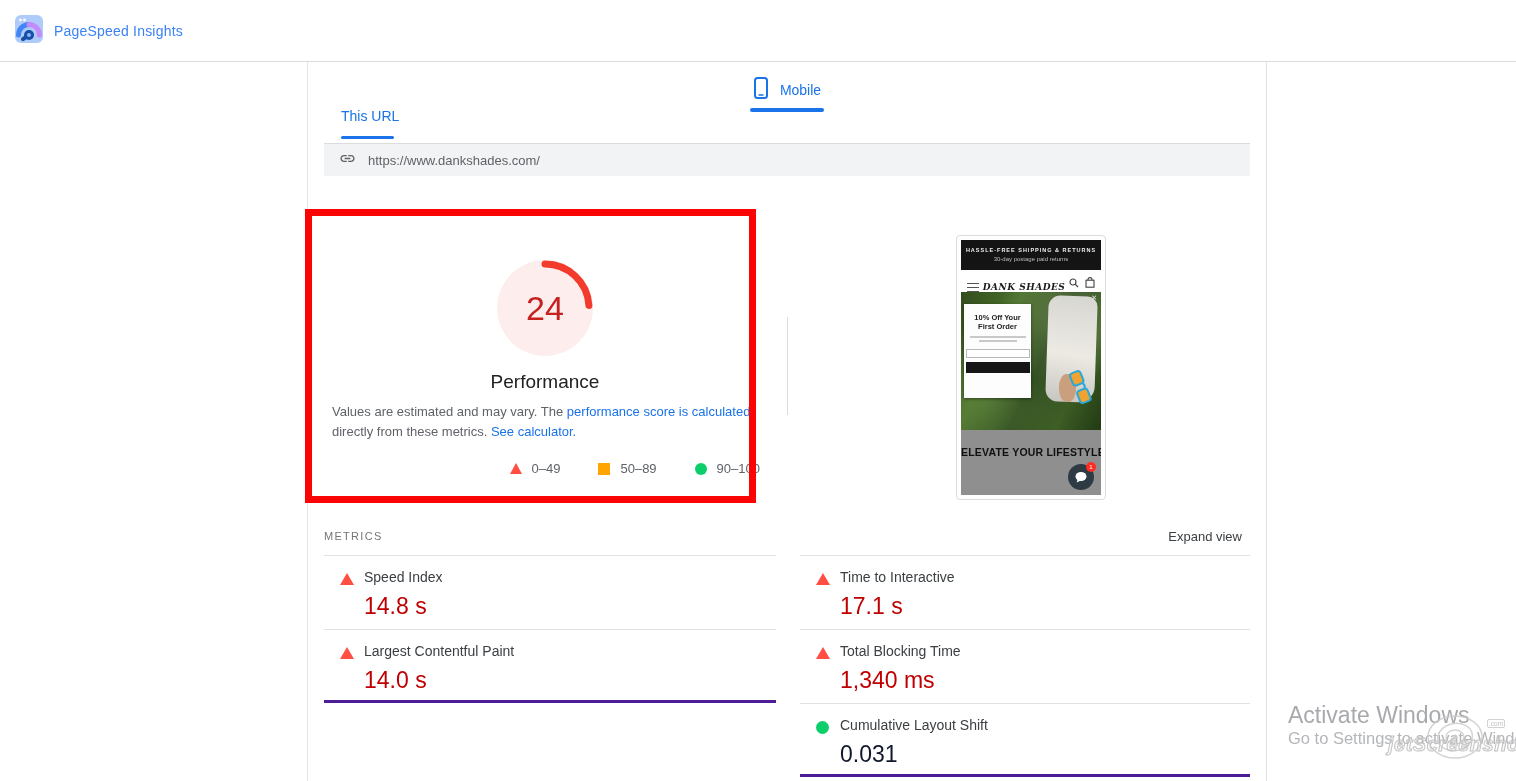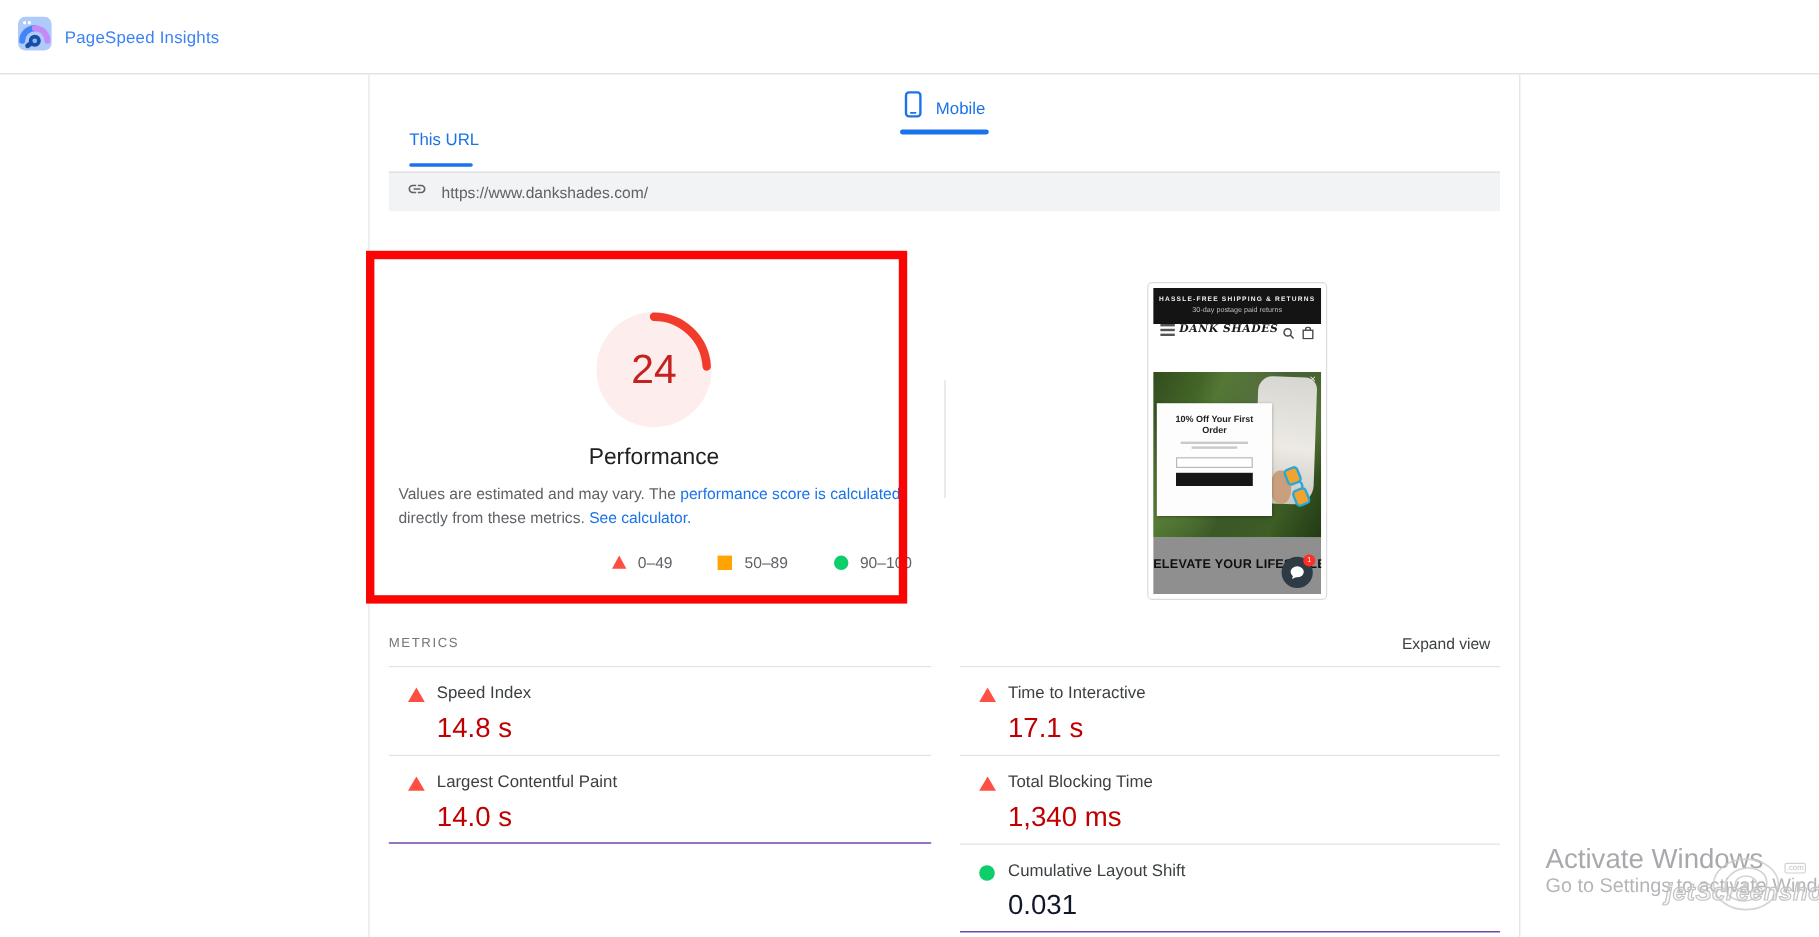--- a/index.html
+++ b/index.html
@@ -44,51 +44,51 @@
   .shape-dot{width:12px;height:12px;border-radius:50%;background:#0cce6b}
 
   .mini-divider{position:absolute;left:787px;top:317px;width:1px;height:98px;background:#dadce0}
 
   
   .thumb-card{position:absolute;left:956px;top:235px;width:150px;height:265px;border:1px solid #dadce0;border-radius:4px;background:#fff;padding:4px;cursor:pointer}
   .thumb{width:100%;height:100%;overflow:hidden;display:flex;flex-direction:column;position:relative}
   .t-banner{height:30px;background:#141414;text-align:center;flex:0 0 auto}
   .t-b1{font-size:5.5px;letter-spacing:1px;color:#efefef;font-weight:700;padding-top:7px}
   .t-b2{font-size:6px;color:#bdbdbd;margin-top:3px}
-  .t-nav{height:40px;background:#fff;display:flex;align-items:flex-start;justify-content:space-between;padding:0 6px;flex:0 0 auto}
+  .t-nav{height:22px;background:#fff;display:flex;align-items:flex-end;justify-content:space-between;padding:0 6px;flex:0 0 auto}
   .t-burger{display:flex;flex-direction:column;gap:2.5px;width:12px}
   .t-burger i{display:block;height:1.5px;background:#555}
   .t-brand{font-family:"DejaVu Serif",serif;font-style:italic;font-weight:700;font-size:9px;letter-spacing:.5px;color:#191919}
   .t-navicons{display:flex;align-items:center;gap:6px}
   .t-hero{height:138px;position:relative;flex:0 0 auto;background:linear-gradient(115deg,#324d1d 0%,#4a6f2c 30%,#27421a 55%,#3c5c24 78%,#223a14 100%)}
   .t-hero::before{content:"";position:absolute;inset:0;background:radial-gradient(circle at 75% 20%,rgba(190,210,150,.35),transparent 45%),radial-gradient(circle at 20% 80%,rgba(120,160,80,.4),transparent 50%)}
   .t-arm{position:absolute;right:5px;top:4px;width:49px;height:106px;background:linear-gradient(186deg,#d6d6d1 0%,#edeae4 55%,#c6c5bf 100%);border-radius:12px 10px 16px 12px;transform:rotate(2deg)}
   .t-hand{position:absolute;right:25px;top:82px;width:17px;height:28px;background:#c99f7e;border-radius:45%}
   .t-shades{position:absolute;right:6px;top:86px;transform:rotate(68deg)}
-  .t-popup{position:absolute;left:3px;top:26px;width:96px;height:94px;background:#fdfdfd;box-shadow:0 1px 3px rgba(0,0,0,.45);padding-top:9px;z-index:2}
+  .t-popup{position:absolute;left:3px;top:12px;width:67px;height:94px;background:#fdfdfd;box-shadow:0 1px 3px rgba(0,0,0,.45);padding-top:9px;z-index:2}
   .t-popup-title{font-size:7.5px;line-height:9px;font-weight:700;color:#222;text-align:center;padding:0 6px}
   .t-line{height:2px;background:#c9c9c9;margin:0 auto}
   .t-line.l1{width:56px;margin-top:5px}
   .t-line.l2{width:38px;margin-top:2px}
   .t-input{width:64px;height:9px;background:#fff;border:1px solid #b8b8b8;margin:7px auto 0}
   .t-btn{width:64px;height:11px;background:#161616;margin:4px auto 0;cursor:pointer}
   .t-close{position:absolute;right:4px;top:2px;font-size:7px;color:#e4e4e4;z-index:3;cursor:pointer}
   .t-footer{flex:1;background:#8f8f8f;position:relative}
   .t-caption{font-size:10.5px;font-weight:800;color:#101010;text-align:center;margin-top:16px;letter-spacing:.2px;white-space:nowrap}
   .t-chat{position:absolute;right:7px;bottom:5px;width:26px;height:26px;border-radius:50%;background:#2e3a44;display:flex;align-items:center;justify-content:center;cursor:pointer}
   .t-chat-badge{position:absolute;right:-2px;top:-2px;width:10px;height:10px;border-radius:50%;background:#ff2d23;color:#fff;font-size:6px;display:flex;align-items:center;justify-content:center}
 
   
   .metrics-label{position:absolute;left:324px;top:530px;font-size:11px;letter-spacing:1.3px;color:#757575;font-weight:500}
   .expand-view{position:absolute;right:274px;top:529px;font-size:13px;color:#3c4043;cursor:pointer}
   .mcol{position:absolute;top:555px}
   .mcol.left{left:324px;width:452px}
   .mcol.right{left:800px;width:450px}
   .metric-row{height:74px;border-top:1px solid #e0e2e6;position:relative;padding:13px 0 0 40px}
-  .metric-row:last-child{border-bottom:1px solid #4c1d95}
+  .metric-row:last-child{border-bottom:3px solid #4c1d95}
   .m-icon{position:absolute;left:16px;top:17px}
   .m-icon.tri{width:0;height:0;border-left:7px solid transparent;border-right:7px solid transparent;border-bottom:12px solid #ff4e42}
   .m-icon.dot{width:13px;height:13px;border-radius:50%;background:#0cce6b}
   .m-label{font-size:14px;color:#3c4043}
   .m-value{font-size:23px;margin-top:8px}
   .m-value.fail{color:#c00000}
   .m-value.pass{color:#0f172a}
 
   
   .aw-line1{position:absolute;left:1288px;top:702px;font-size:23px;color:rgba(145,148,152,.8);white-space:nowrap}

